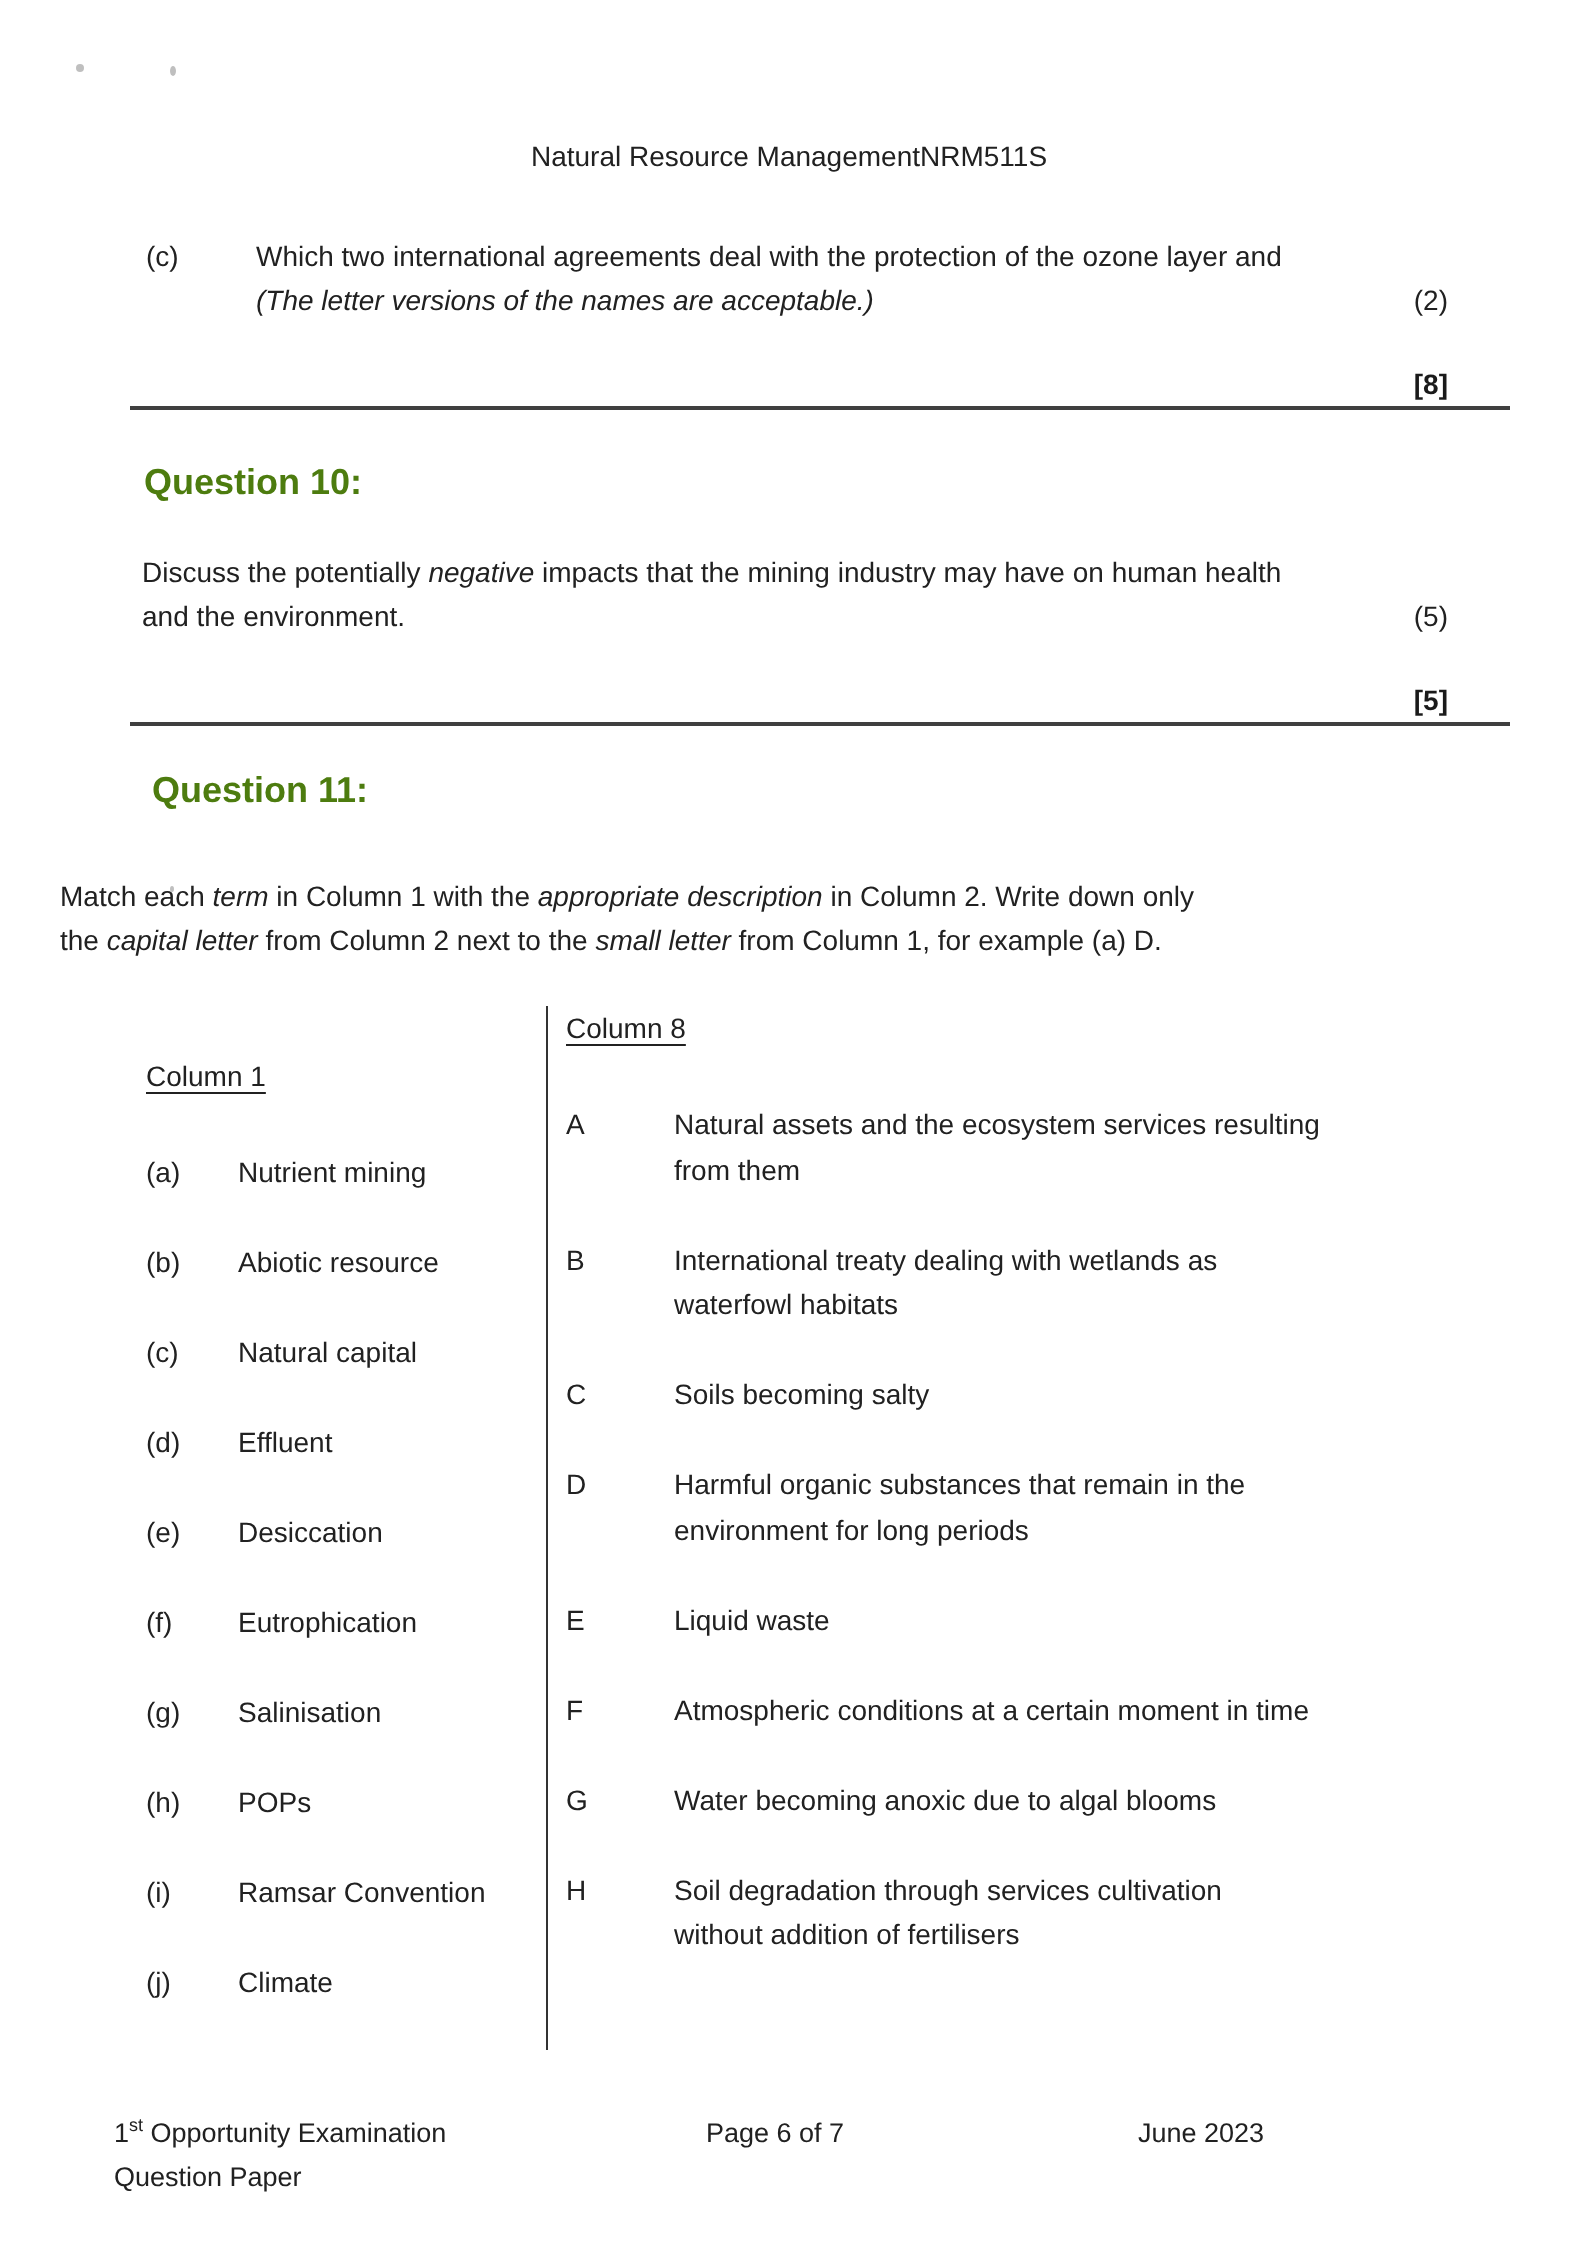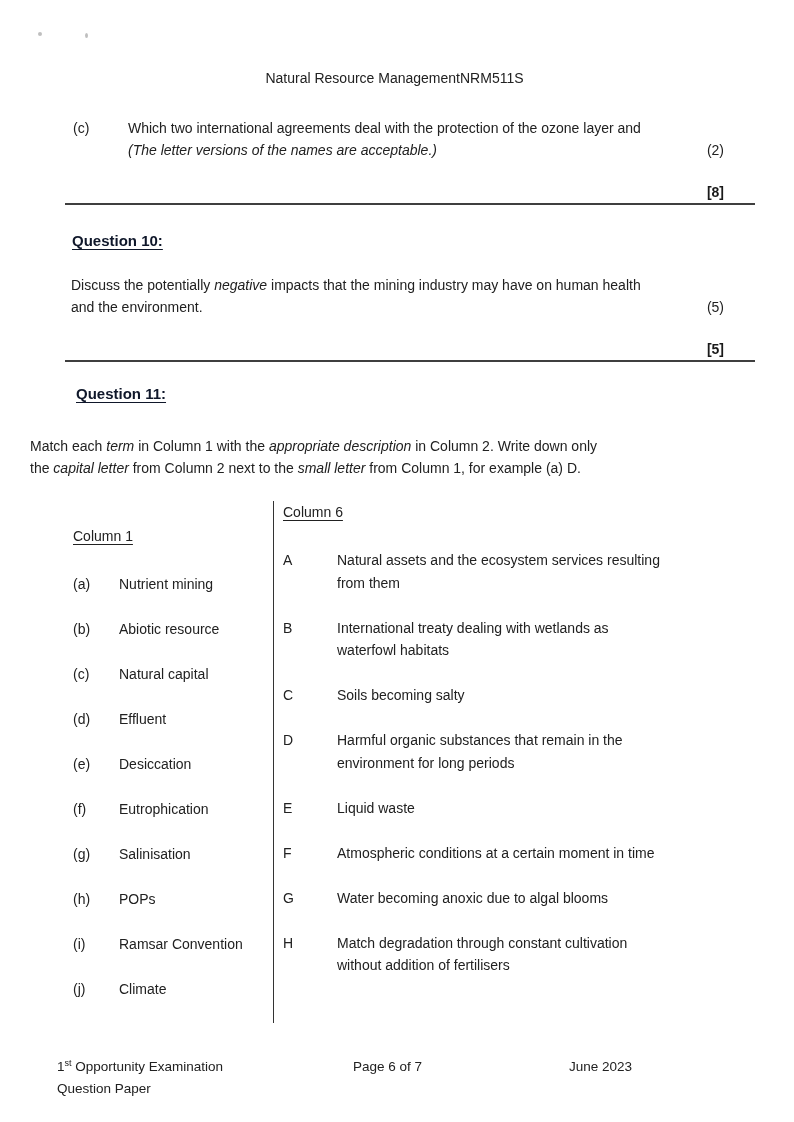--- a/index.html
+++ b/index.html
@@ -28,23 +28,23 @@
   .qc{display:flex;margin:27px 70px 0 65px;}
   .qc-label{width:63px;padding-left:8px;flex:none;}
   .qc-body{flex:1;}
   .note-row{display:flex;justify-content:space-between;}
 
   .total{margin:19px 70px 0 0;text-align:right;font-weight:bold;color:#1a1a1a;}
   .rule{border-top:2px solid var(--rule);margin:0 39px 0 65px;height:0;}
 
   .q-title{
     display:inline-block;
-    font-weight:bold;font-size:15px;
-    text-decoration:underline;text-underline-offset:3px;
-    color:#0f172a;
+    font-weight:bold;font-size:18px;
+    text-underline-offset:3px;
+    color:#4d7c0f;
   }
   #q10-title-wrap{margin:25px 0 0 72px;}
   .q10-para{margin:21px 70px 0 71px;}
   .marks-row{display:flex;justify-content:space-between;}
 
   #q11-title-wrap{margin:21px 0 0 76px;}
   .q11-intro{margin:29px 70px 0 30px;}
 
   .match{display:flex;margin:21px 40px 0 65px;}
   .m-left{width:208px;flex:none;margin-top:24px;}
@@ -163,21 +163,21 @@
             <span class="m-label">(i)</span>
             <span class="line">Ramsar Convention</span>
           </div>
           <div class="m-row">
             <span class="m-label">(j)</span>
             <span class="line">Climate</span>
           </div>
         </div>
     </div>
     <div class="m-right">
-      <span class="m-col-h">Column 6</span>
+      <span class="m-col-h">Column 8</span>
       <div class="m-items">
 
       <div class="m-row">
             <span class="m-letter">A</span>
             <div class="m-lines">
 
             <div class="line">Natural assets and the ecosystem services resulting</div>
               <div class="line">from them</div>
             </div>
           </div>
@@ -222,21 +222,21 @@
             <span class="m-letter">G</span>
             <div class="m-lines">
 
             <div class="line">Water becoming anoxic due to algal blooms</div>
             </div>
           </div>
           <div class="m-row">
             <span class="m-letter">H</span>
             <div class="m-lines">
 
-            <div class="line">Match degradation through constant cultivation</div>
+            <div class="line">Soil degradation through services cultivation</div>
               <div class="line">without addition of fertilisers</div>
             </div>
           </div>
         </div>
     </div>
   </div>
 
   <div class="footer">
     <div class="f-left">
       <div><span>1</span><sup>st</sup><span> Opportunity Examination</span></div>

